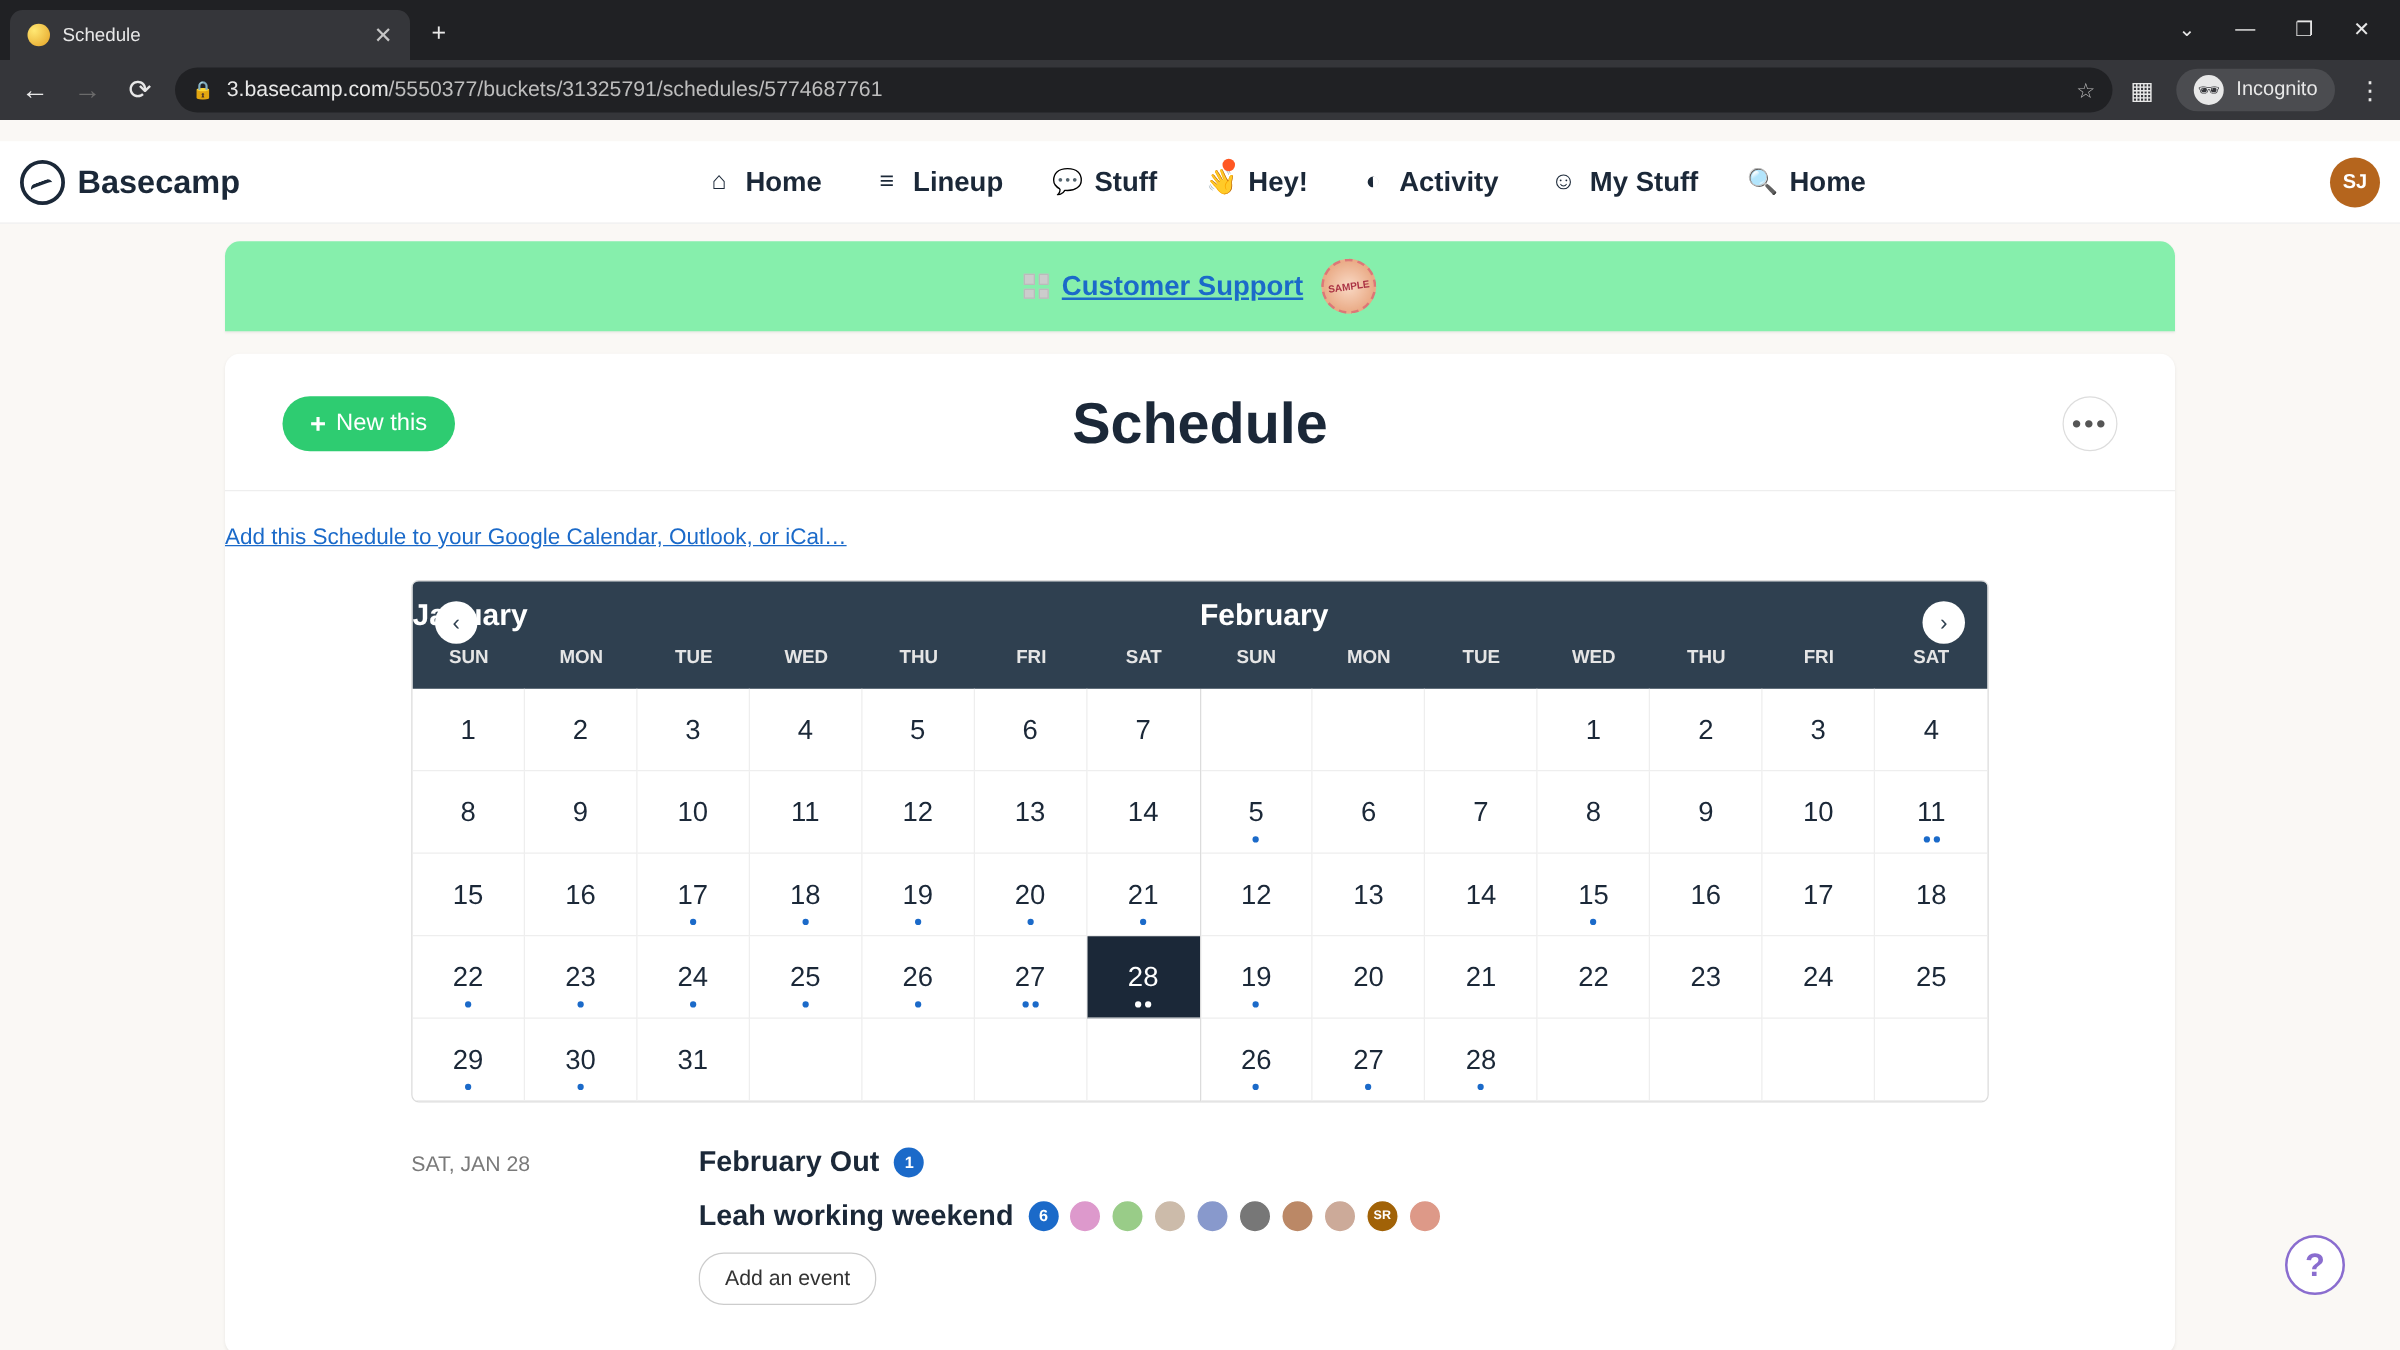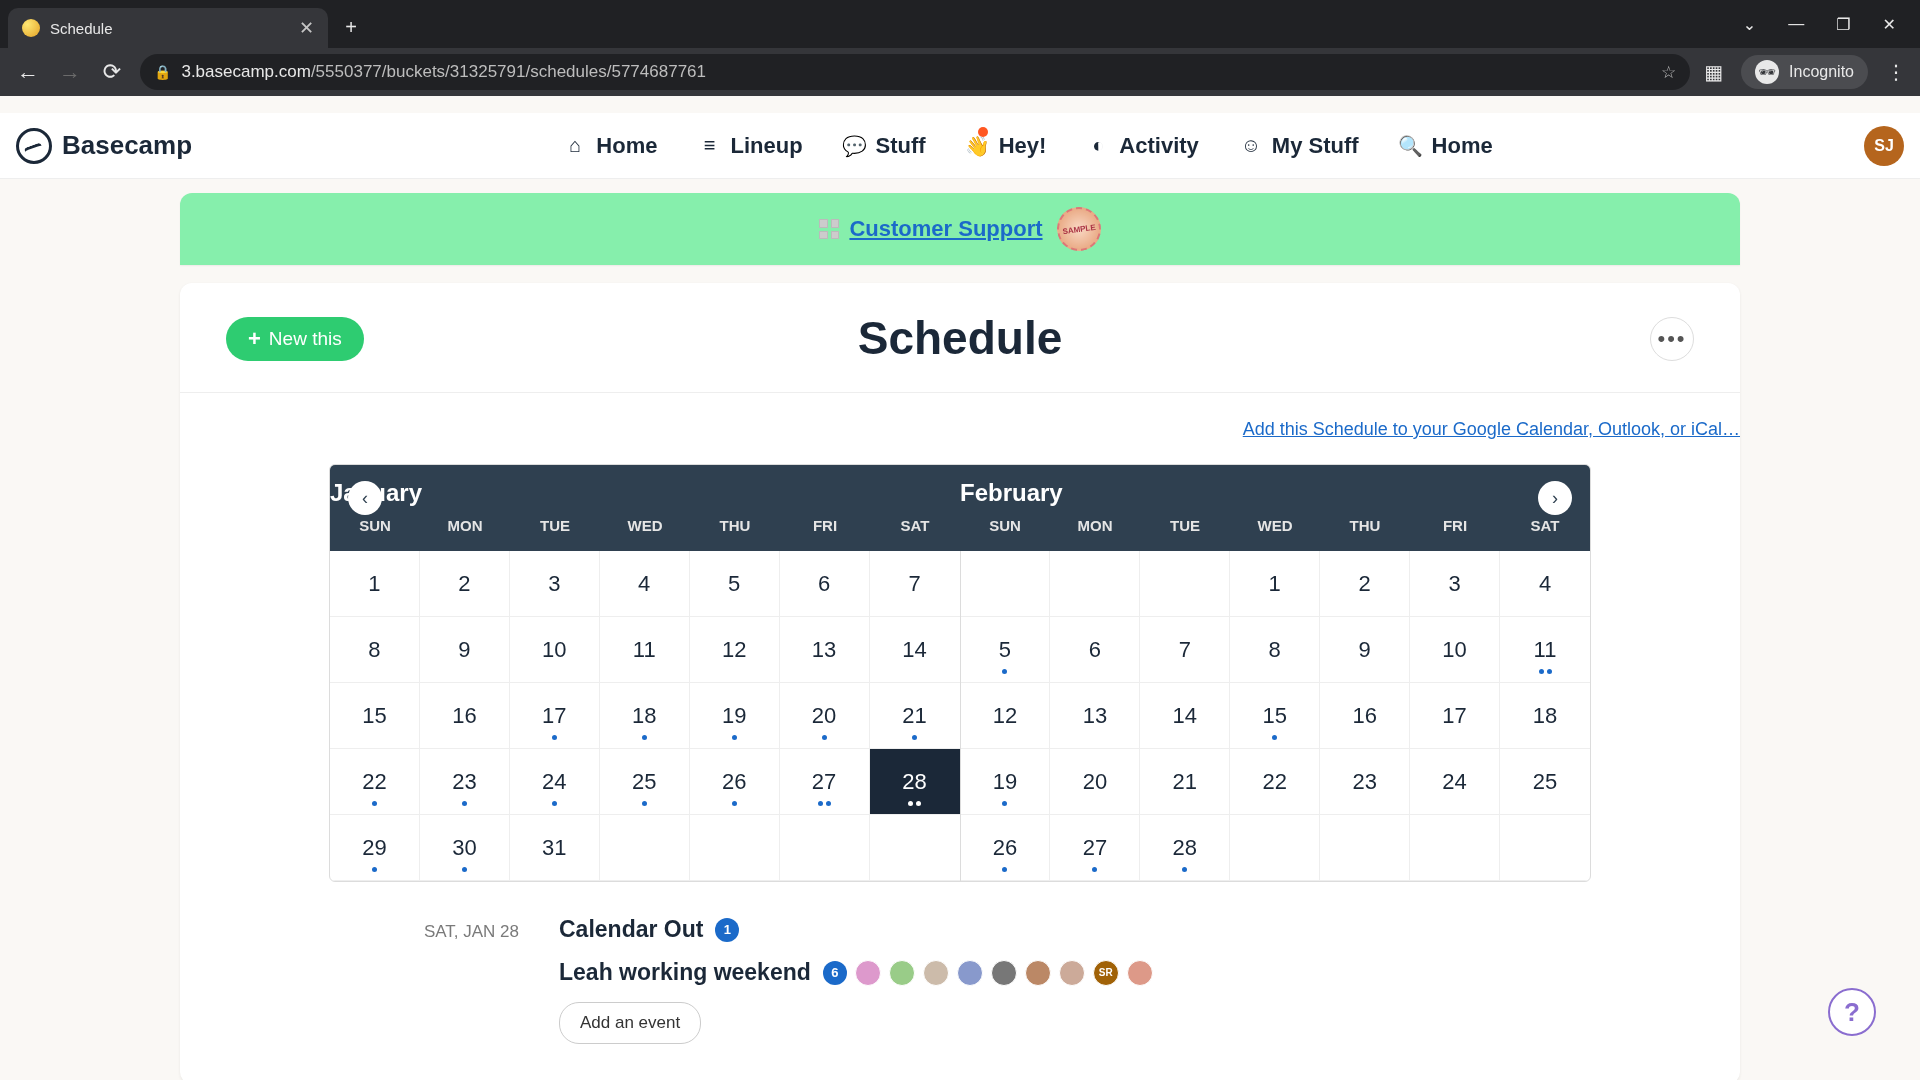--- a/index.html
+++ b/index.html
@@ -43,21 +43,21 @@
   .project-link { color: #1b6ac9; font-size: 22px; font-weight: 700; text-decoration: underline; }
   .sample-badge { width: 44px; height: 44px; border-radius: 50%; background: radial-gradient(#f9d9c5,#e49a6f); display: flex; align-items: center; justify-content: center; font-size: 8px; color: #a34; font-weight: 700; transform: rotate(-8deg); border: 2px dashed #d77; margin-left: 4px; }
 
   
   .main-card { background: #fff; border-radius: 12px; margin-top: 18px; padding-bottom: 40px; box-shadow: 0 1px 3px rgba(0,0,0,.07); position: relative; }
   .main-head { display: flex; align-items: center; justify-content: center; height: 110px; position: relative; border-bottom: 1px solid #eee; }
   .new-event-btn { position: absolute; left: 46px; top: 34px; background: #2ecc71; color: #fff; border: none; border-radius: 22px; height: 44px; padding: 0 22px; display: flex; align-items: center; gap: 8px; font-size: 19px; font-weight: 500; }
   .main-title { font-size: 46px; font-weight: 800; color: #1b2838; }
   .kebab-btn { position: absolute; right: 46px; top: 34px; width: 44px; height: 44px; border: 1px solid #ddd; border-radius: 50%; display: flex; align-items: center; justify-content: center; font-size: 22px; letter-spacing: 2px; color: #555; }
 
-  .sync-link { display: block; text-align: right; color: #1b6ac9; text-decoration: underline; font-size: 18px; margin: 26px 0 24px; }
+  .sync-link { display: block; text-align: left; color: #1b6ac9; text-decoration: underline; font-size: 18px; margin: 26px 0 24px; }
 
   
   .calendar { width: 1262px; margin: 0 auto; border: 1px solid #dcdcdc; border-radius: 6px; overflow: hidden; }
   .cal-head { background: #2f4050; color: #fff; height: 86px; display: flex; position: relative; }
   .cal-nav { position: absolute; top: 16px; width: 34px; height: 34px; border-radius: 50%; background: #fff; color: #2f4050; display: flex; align-items: center; justify-content: center; font-size: 18px; }
   .cal-nav.prev { left: 18px; }
   .cal-nav.next { right: 18px; }
   .month-col { flex: 1; display: flex; flex-direction: column; align-items: flex-start; }
   .month-col:first-child { border-right: 1px solid rgba(255,255,255,.15); }
   .month-name { font-size: 24px; font-weight: 800; margin-top: 14px; }
@@ -68,21 +68,21 @@
   .month-grid:first-child { border-right: 1px solid #dcdcdc; }
   .day { border-right: 1px solid #eee; border-bottom: 1px solid #eee; display: flex; flex-direction: column; align-items: center; justify-content: center; font-size: 22px; color: #1b2838; position: relative; }
   .day:nth-child(7n) { border-right: none; }
   .day.today { background: #1b2838; color: #fff; }
   .day .dots { position: absolute; bottom: 8px; display: flex; gap: 3px; }
   .day .dots span { width: 5px; height: 5px; border-radius: 50%; background: #1b6ac9; }
   .day.today .dots span { background: #fff; }
 
   
   .events { width: 1262px; margin: 34px auto 0; display: flex; gap: 40px; }
-  .event-date { width: 190px; text-align: right; color: #7a7a7a; font-size: 17px; font-weight: 500; padding-top: 6px; }
+  .event-date { width: 190px; text-align: left; color: #7a7a7a; font-size: 17px; font-weight: 500; padding-top: 6px; }
   .event-list { flex: 1; display: flex; flex-direction: column; gap: 16px; }
   .event-row { display: flex; align-items: center; gap: 12px; }
   .event-title { font-size: 23px; font-weight: 800; color: #1b2838; }
   .count-badge { width: 24px; height: 24px; border-radius: 50%; background: #1b6ac9; color: #fff; font-size: 13px; font-weight: 700; display: flex; align-items: center; justify-content: center; }
   .mini-av { width: 26px; height: 26px; border-radius: 50%; background: #a16207; border: 1px solid #fff; margin-left: -4px; }
   .mini-av.a1{background:#d9c;} .mini-av.a2{background:#9c8;} .mini-av.a3{background:#cba;} .mini-av.a4{background:#89c;} .mini-av.a5{background:#777;} .mini-av.a6{background:#b86;} .mini-av.a7{background:#ca9;} .mini-av.a8{background:#5d9a6; font-size:10px; display:flex; align-items:center; justify-content:center; color:#fff; font-weight:700;} .mini-av.a9{background:#d98;}
   .add-event-btn { border: 1px solid #ccc; background: #fff; border-radius: 20px; padding: 10px 20px; font-size: 17px; color: #333; align-self: flex-start; }
 
   .help-fab { position: fixed; right: 44px; bottom: 44px; width: 48px; height: 48px; border: 2px solid #8a6dcf; border-radius: 50%; color: #8a6dcf; display: flex; align-items: center; justify-content: center; font-size: 26px; font-weight: 700; background: #fff; }
 </style>
@@ -336,21 +336,21 @@
             <div class="day"></div>
             <div class="day"></div>
           </div>
       </div>
     </div>
 
     <div class="events">
       <div class="event-date">SAT, JAN 28</div>
       <div class="event-list" id="event-list">
           <div class="event-row">
-            <span class="event-title">Calendar Out</span>
+            <span class="event-title">February Out</span>
                    <span class="count-badge">1</span>
                    </div>
           <div class="event-row">
             <span class="event-title">Leah working weekend</span>
                    <span class="count-badge">6</span>
                    <span class="mini-av a1"></span>
             <span class="mini-av a2"></span>
             <span class="mini-av a3"></span>
             <span class="mini-av a4"></span>
             <span class="mini-av a5"></span>

